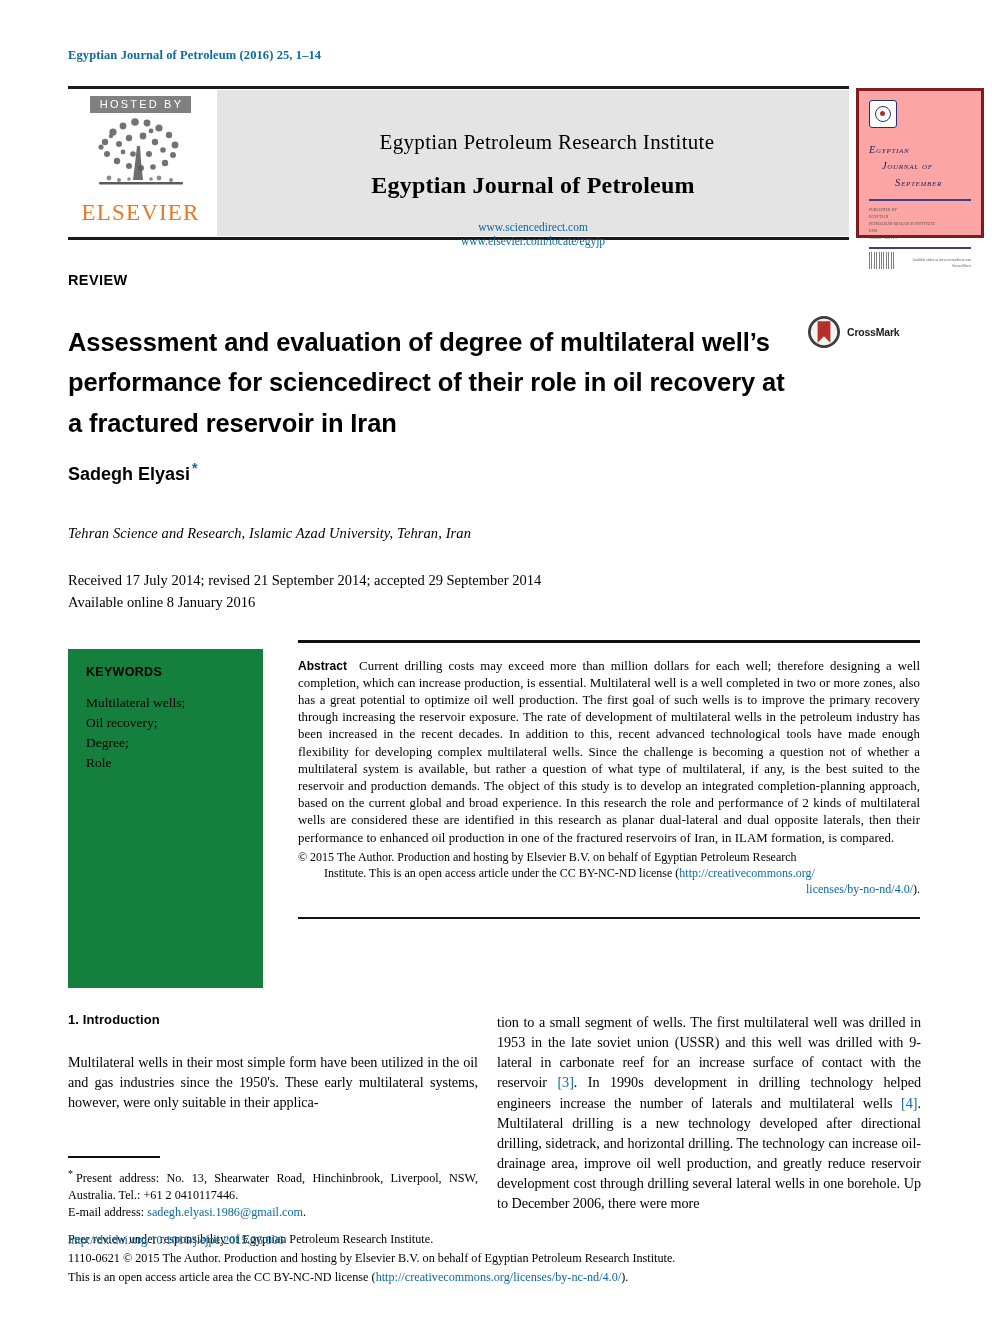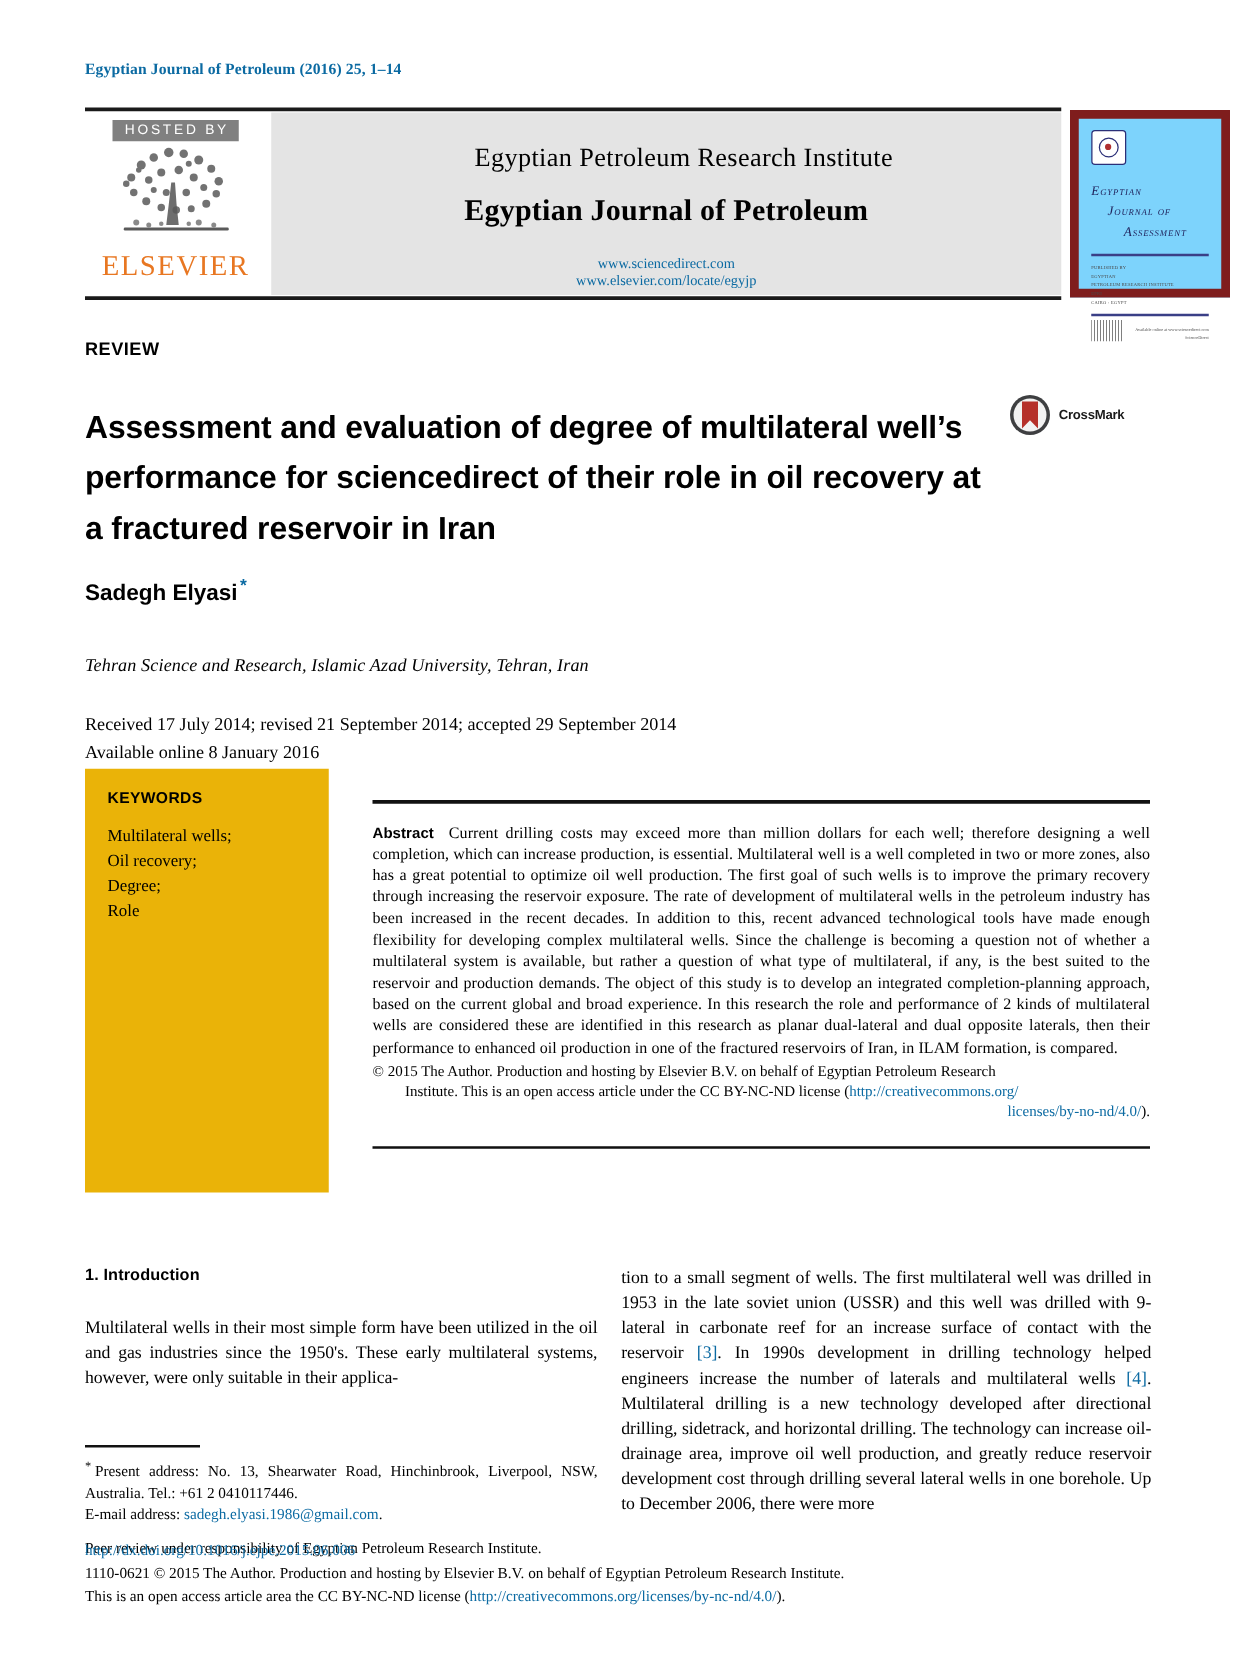--- a/index.html
+++ b/index.html
@@ -89,21 +89,21 @@
     position: absolute;
     left: 149px;
     top: 4px;
     width: 632px;
     height: 146px;
     background: #e4e4e4;
     text-align: center;
   }
   .jb-institute {
     font-size: 21px;
-    margin-top: 24px;
+    margin-top: 40px;
     letter-spacing: .3px;
     padding-left: 28px;
   }
   .jb-title {
     font-size: 24px;
     font-weight: bold;
     margin-top: 17px;
     letter-spacing: .2px;
   }
   .jb-links {
@@ -117,22 +117,22 @@
     text-decoration: none;
   }
 
   
   .cover {
     position: absolute;
     left: 788px;
     top: 2px;
     width: 128px;
     height: 150px;
-    border: 7px solid #7f1d1d;
-    background: #7dd3fc;
+    border: 3px solid #7f1d1d;
+    background: #fca5a5;
     box-sizing: border-box;
     padding: 9px 10px;
   }
   .cover-logo {
     width: 26px; height: 26px;
     border: 1.4px solid #2b2f77;
     border-radius: 3px;
     margin-bottom: 14px;
     position: relative;
     background: #fff;
@@ -266,24 +266,24 @@
     left: 68px;
     top: 570px;
     font-size: 14.5px;
     line-height: 1.5;
   }
 
   
   .keywords-box {
     position: absolute;
     left: 68px;
-    top: 615px;
+    top: 649px;
     width: 195px;
     height: 339px;
-    background: #eab308;
+    background: #15803d;
     box-sizing: border-box;
     padding: 16px 0 0 18px;
   }
   .kw-head {
     font-family: "Liberation Sans", sans-serif;
     font-weight: bold;
     font-size: 12.5px;
     letter-spacing: .3px;
     margin-bottom: 14px;
   }
@@ -470,21 +470,21 @@
         <div class="link">www.sciencedirect.com</div>
         <div class="link">www.elsevier.com/locate/egyjp</div>
       </div>
     </div>
 
     <div class="cover">
       <div class="cover-logo"></div>
       <div class="cover-title">
         <span class="l1">Egyptian</span>
         <span class="l2">Journal of</span>
-        <span class="l3">Assessment</span>
+        <span class="l3">September</span>
       </div>
       <div class="cover-rule"></div>
       <div class="cover-meta" style="white-space: pre-line;">PUBLISHED BY
 EGYPTIAN
 PETROLEUM RESEARCH INSTITUTE
 EPRI
 CAIRO - EGYPT</div>
       <div class="cover-foot-rule"></div>
       <div class="cover-foot">
         <div class="cover-barcode"></div>

